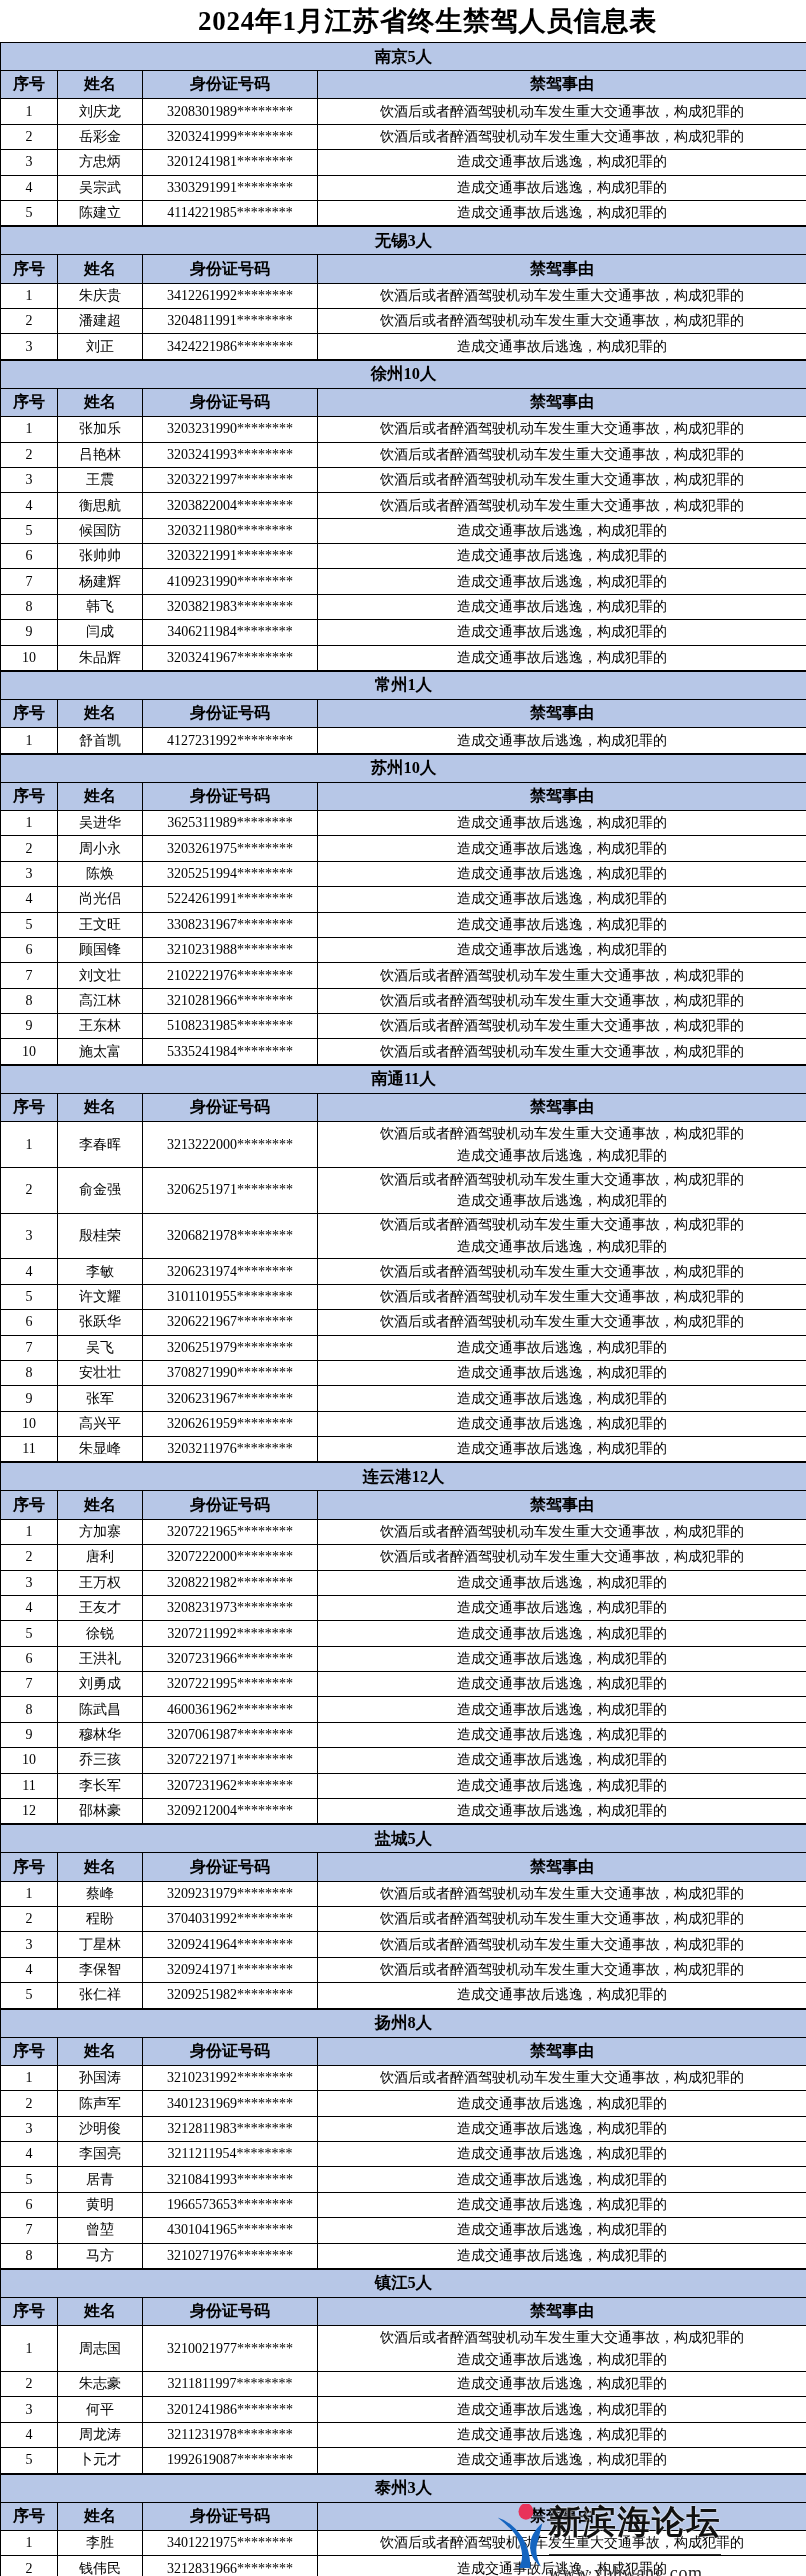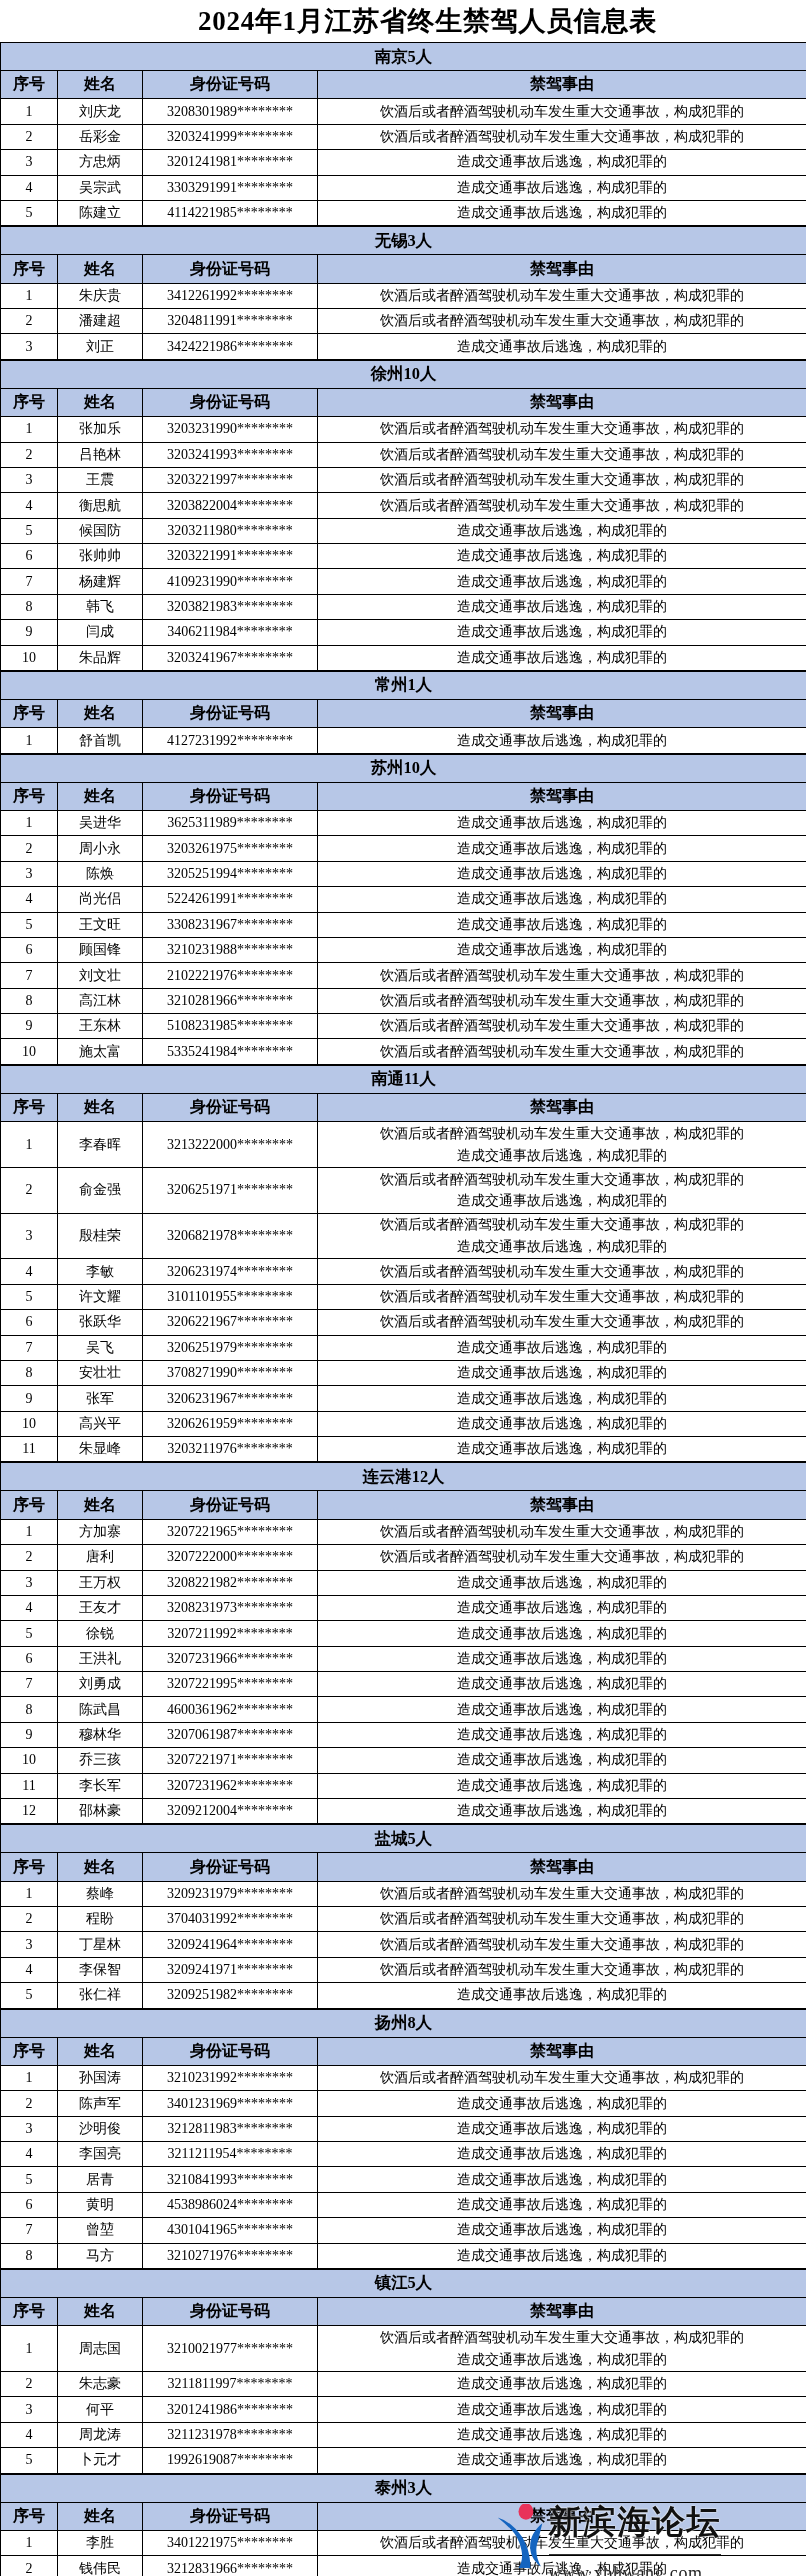--- a/index.html
+++ b/index.html
@@ -468,21 +468,21 @@
       </div>
       <div class="row">
         <div class="cell">5</div>
         <div class="cell">居青</div>
         <div class="cell">3210841993********</div>
         <div class="cell reason">造成交通事故后逃逸，构成犯罪的</div>
       </div>
       <div class="row">
         <div class="cell">6</div>
         <div class="cell">黄明</div>
-        <div class="cell">4538986024********</div>
+        <div class="cell">1966573653********</div>
         <div class="cell reason">造成交通事故后逃逸，构成犯罪的</div>
       </div>
       <div class="row">
         <div class="cell">7</div>
         <div class="cell">曾堃</div>
         <div class="cell">4301041965********</div>
         <div class="cell reason">造成交通事故后逃逸，构成犯罪的</div>
       </div>
       <div class="row">
         <div class="cell">8</div>

